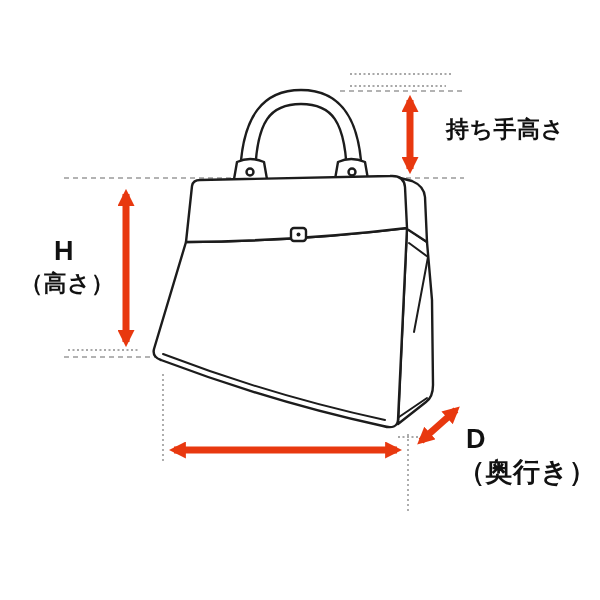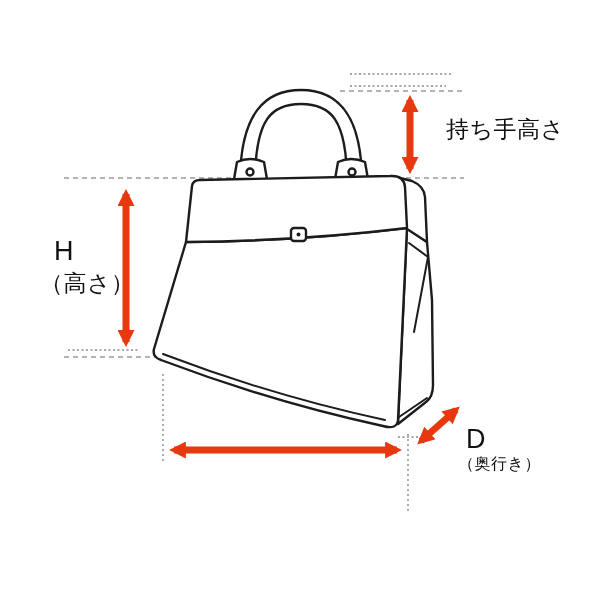--- a/index.html
+++ b/index.html
@@ -13,30 +13,30 @@
     position: relative;
     width: 600px;
     height: 600px;
     background: var(--background, #ffffff);
     overflow: hidden;
   }
   .art { position: absolute; left: 0; top: 0; width: 600px; height: 600px; }
   .label {
     position: absolute;
     color: #111;
-    font-weight: 400;
+    font-weight: 700;
     white-space: nowrap;
     letter-spacing: 0.5px;
   }
   .label-handle-height { left: 446px; top: 114px; font-size: 23px; }
   .label-h-letter     { left: 54px;  top: 236px; font-size: 27px; }
-  .label-h-word       { left: 20px;  top: 268px; font-size: 23px; margin-left: 20px; }
+  .label-h-word       { left: 20px;  top: 268px; font-size: 23px; }
   .label-w            { left: 232px; top: 476px; font-size: 24px; }
   .label-d-letter     { left: 466px; top: 424px; font-size: 27px; }
-  .label-d-word       { left: 458px; top: 454px; font-size: 16px; }
+  .label-d-word       { left: 458px; top: 454px; font-size: 27px; }
 
   .bag-stroke { fill: #ffffff; stroke: var(--line, #1c1c1c); stroke-width: 2.4; stroke-linejoin: round; }
   .bag-line   { fill: none;    stroke: var(--line, #1c1c1c); stroke-width: 2;   stroke-linejoin: round; stroke-linecap: round; }
   .guide      { fill: none; stroke: var(--guide, #9a9a9a); stroke-width: 1.6; stroke-dasharray: 5 4; }
   .dotline    { fill: none; stroke: var(--guide, #9a9a9a); stroke-width: 1.6; stroke-dasharray: 2 3; }
   .tickrow    { fill: none; stroke: #a8a8a8; stroke-width: 2.2; stroke-dasharray: 2 2.5; }
   .dim        { stroke: var(--arrow, #e8380f); stroke-width: 7; fill: none; }
 </style>
 </head>
 <body>

